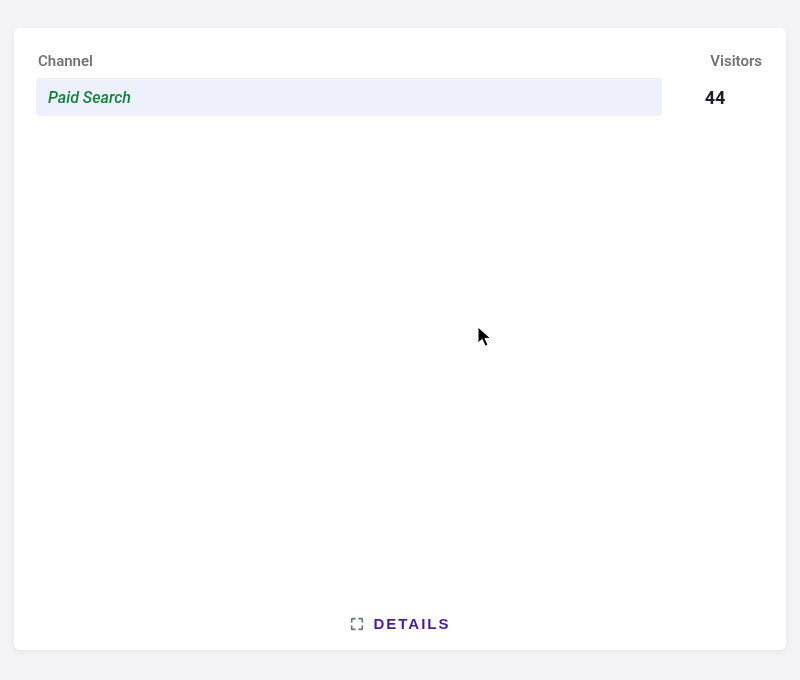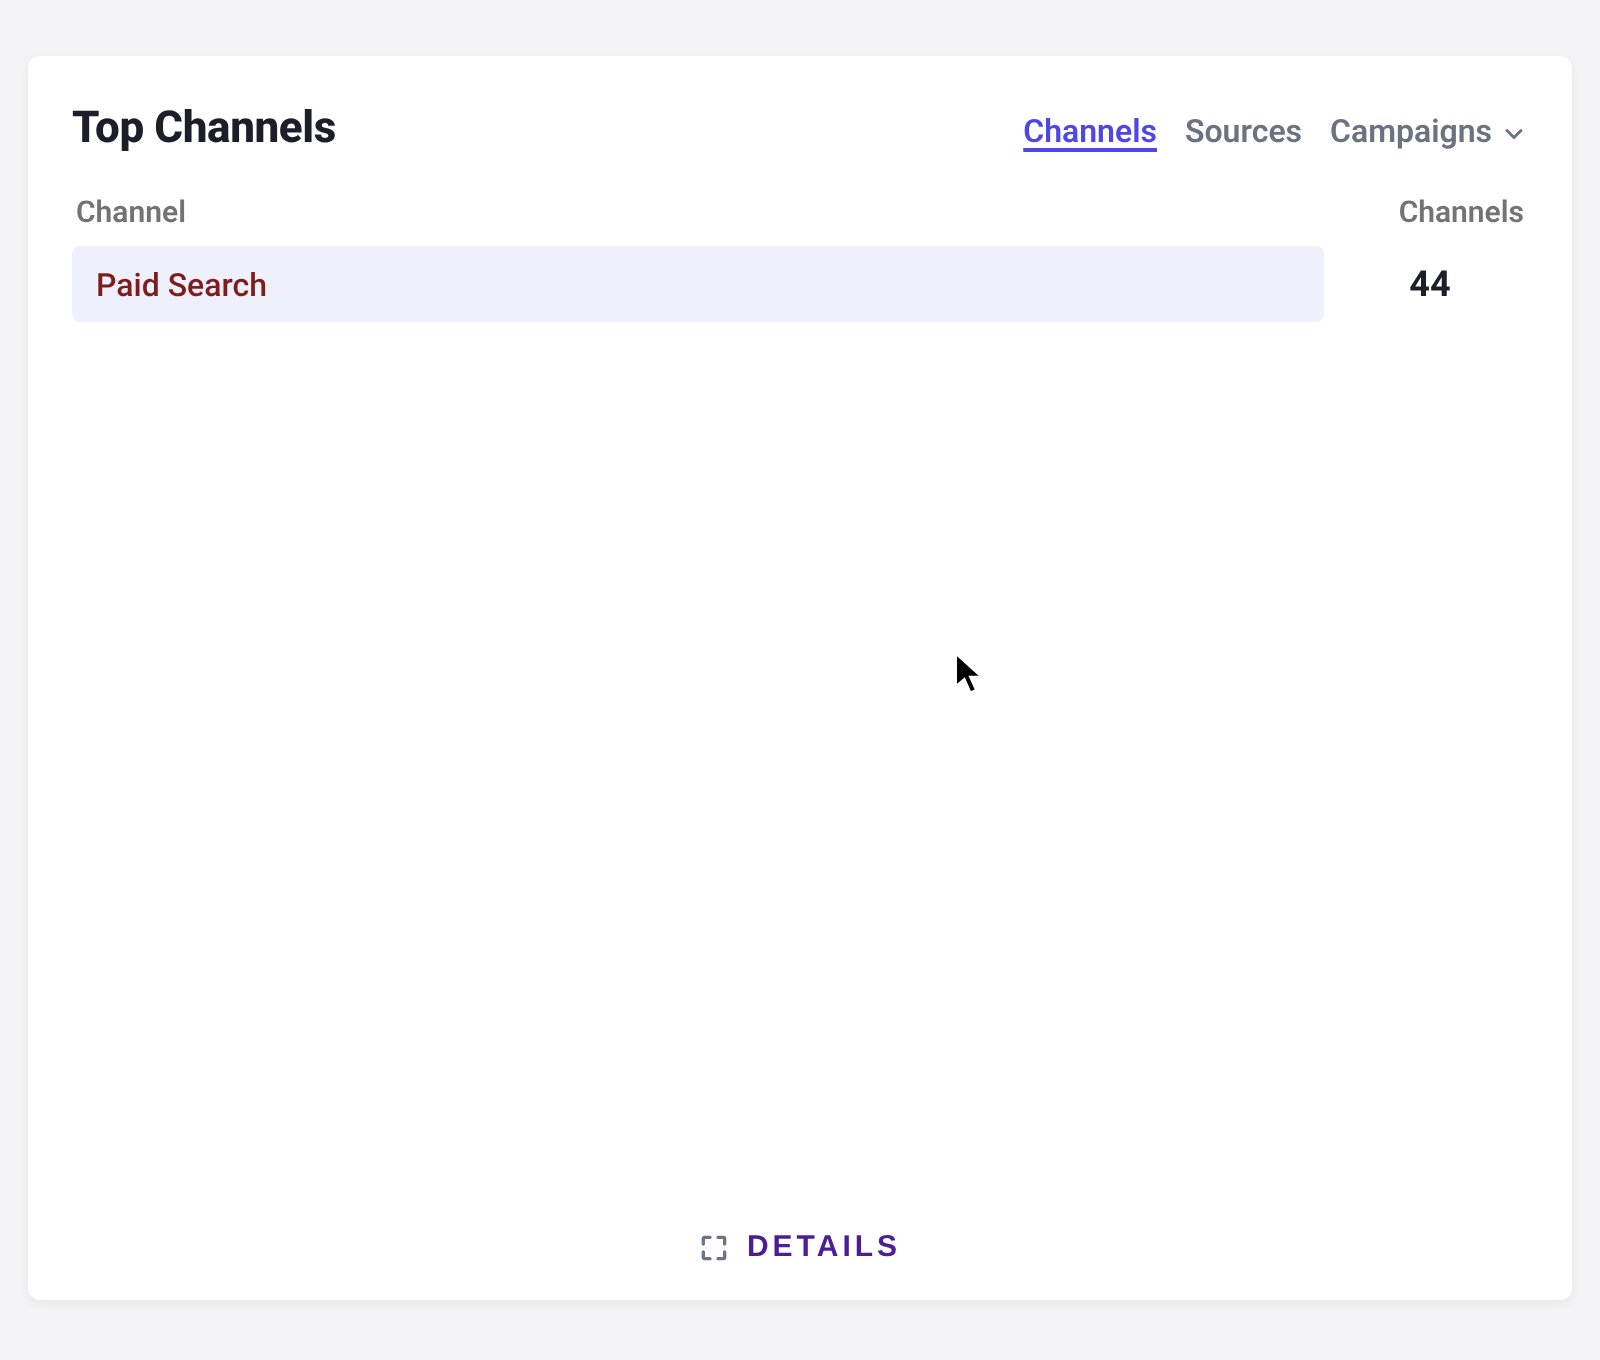--- a/index.html
+++ b/index.html
@@ -70,22 +70,23 @@
       position: absolute;
       top: 0; left: 0; bottom: 0;
       border-radius: 4px;
       z-index: 0;
     }
     .row-label {
       position: relative;
       z-index: 1;
       padding-left: 12px;
       font-size: 16px;
-      color: #7f1d1d;
+      color: #15803d;
       font-weight: 500;
+      font-style: italic;
     }
     .row-value {
       position: relative;
       z-index: 1;
       width: 96px;
       text-align: center;
       padding-right: 2px;
       font-size: 18px;
       font-weight: 700;
       color: #1c1e29;
@@ -118,40 +119,24 @@
       top: 298px;
       width: 16px; height: 22px;
       pointer-events: none;
     }
   </style>
 </head>
 <body>
 
 <div class="card">
 
-  <div class="card-header">
-    <h2 class="card-title">Top Channels</h2>
-
-    <div class="tabs">
-      <span class="tab active">Channels</span>
-      <span class="tab">Sources</span>
-      <span class="tab dropdown">
-        <span>Campaigns</span>
-        <span class="chevron">
-          <svg viewBox="0 0 24 24" fill="none" stroke="#6b7280" stroke-width="2.5" stroke-linecap="round" stroke-linejoin="round">
-              <polyline points="6 9 12 15 18 9"></polyline>
-            </svg>
-        </span>
-      </span>
-    </div>
-  </div>
 
   <div class="table-headers">
     <span>Channel</span>
-    <span>Channels</span>
+    <span>Visitors</span>
   </div>
 
   <div class="rows" id="rows">
       <div class="row">
         <div class="bar" style="background: rgb(238, 240, 251); width: 86%;"></div>
         <span class="row-label">Paid Search</span>
         <span class="row-value">44</span>
       </div>
     </div>
 

